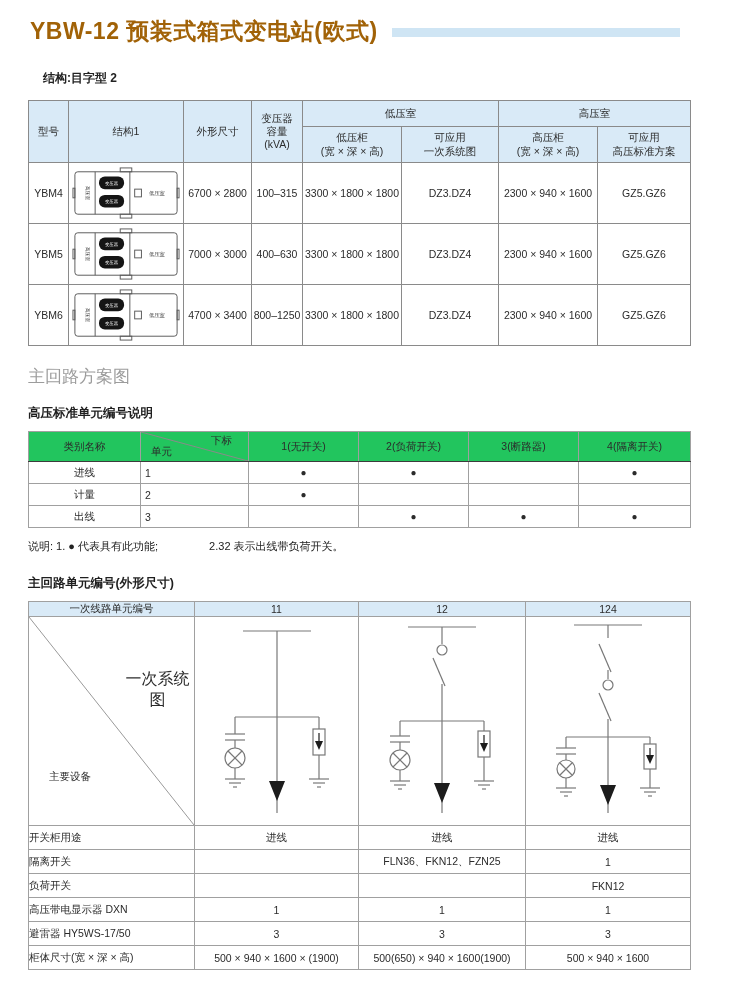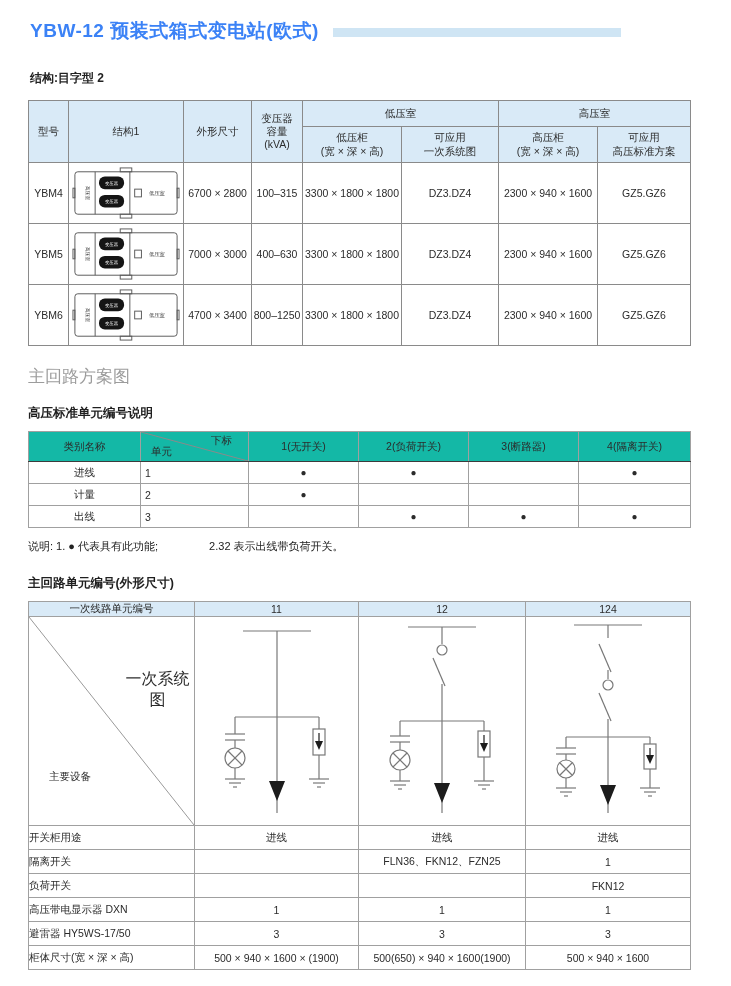--- a/index.html
+++ b/index.html
@@ -1,41 +1,41 @@
 <!DOCTYPE html>
 <html><head>
 <meta charset="utf-8">
 <style>
   * { margin:0; padding:0; box-sizing:border-box; }
   body { background:#e8e8e8; font-family:"Liberation Sans","DejaVu Sans",sans-serif; }
   .page { width:731px; height:986px; background:#ffffff; position:relative; overflow:hidden; color:#2b2b2b; }
 
   .title-row { margin:16px 0 0 30px; height:30px; display:flex; align-items:center; }
-  .page-title { font-size:19px; font-weight:bold; color:#3b82f6; letter-spacing:0.5px; }
+  .page-title { font-size:23px; font-weight:bold; color:#a16207; letter-spacing:0.5px; }
   .title-bar { width:288px; height:9px; background:#cfe5f4; margin-left:14px; margin-top:2px; }
 
-  .struct-label { margin:24px 0 0 30px; font-size:12px; font-weight:bold; color:#222; }
+  .struct-label { margin:24px 0 0 43px; font-size:12px; font-weight:bold; color:#222; }
 
   table { border-collapse:collapse; table-layout:fixed; font-size:10.5px; color:#2b2b2b; }
   th, td { text-align:center; vertical-align:middle; padding:0; font-weight:normal; overflow:hidden; }
 
   .t1 { margin:13px 0 0 28px; width:662px; }
   .t1 th, .t1 td { border:1px solid #8a8a8a; }
   .t1 thead th { background:#d9eaf7; }
   .t1 .hrow1 { height:26px; }
   .t1 .hrow2 { height:36px; }
   .t1 tbody tr { height:61px; }
   .hl { display:block; line-height:1.25; }
 
   .section-title { margin:19px 0 0 28px; font-size:17px; color:#9c9c9c; }
   .sub-title { margin:17px 12px 9px 28px; font-size:12.5px; font-weight:bold; color:#1f1f1f; }
 
   .t2 { margin-left:28px; width:662px; }
   .t2 th, .t2 td { border:1px solid #a0a0a0; }
-  .t2 thead th { background:#14b8a6; height:30px; border-bottom:1px solid #3c3c3c; }
+  .t2 thead th { background:#22c55e; height:30px; border-bottom:1px solid #3c3c3c; }
   .t2 tbody tr { height:22px; }
   .t2 td.unit-num { text-align:left; padding-left:4px; }
   .dot { font-size:10px; }
 
   .diag-cell { position:relative; }
   .diag-cell svg.diagline { position:absolute; left:0; top:0; width:100%; height:100%; }
   .diag-top { position:absolute; top:2px; right:16px; }
   .diag-bottom { position:absolute; bottom:2px; left:10px; }
 
   .note-line { margin:11px 0 0 28px; font-size:11px; color:#222; }

